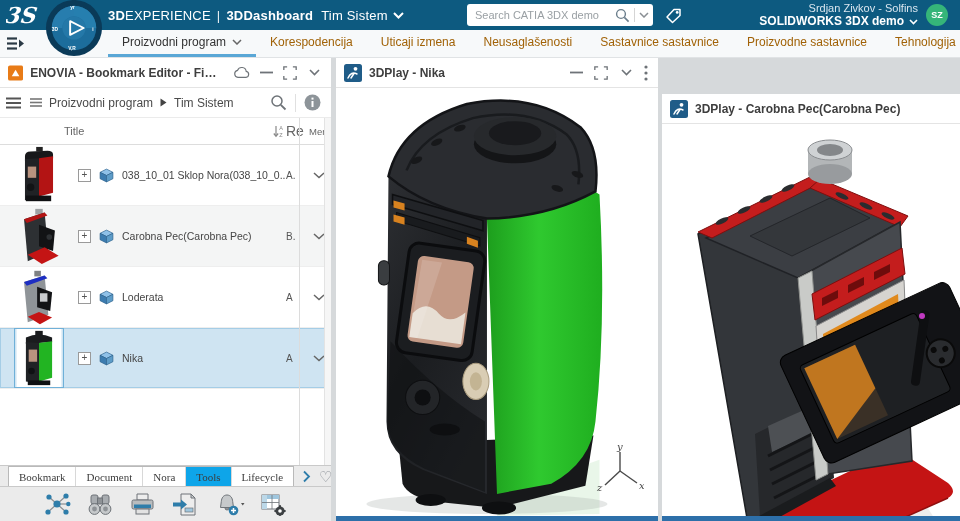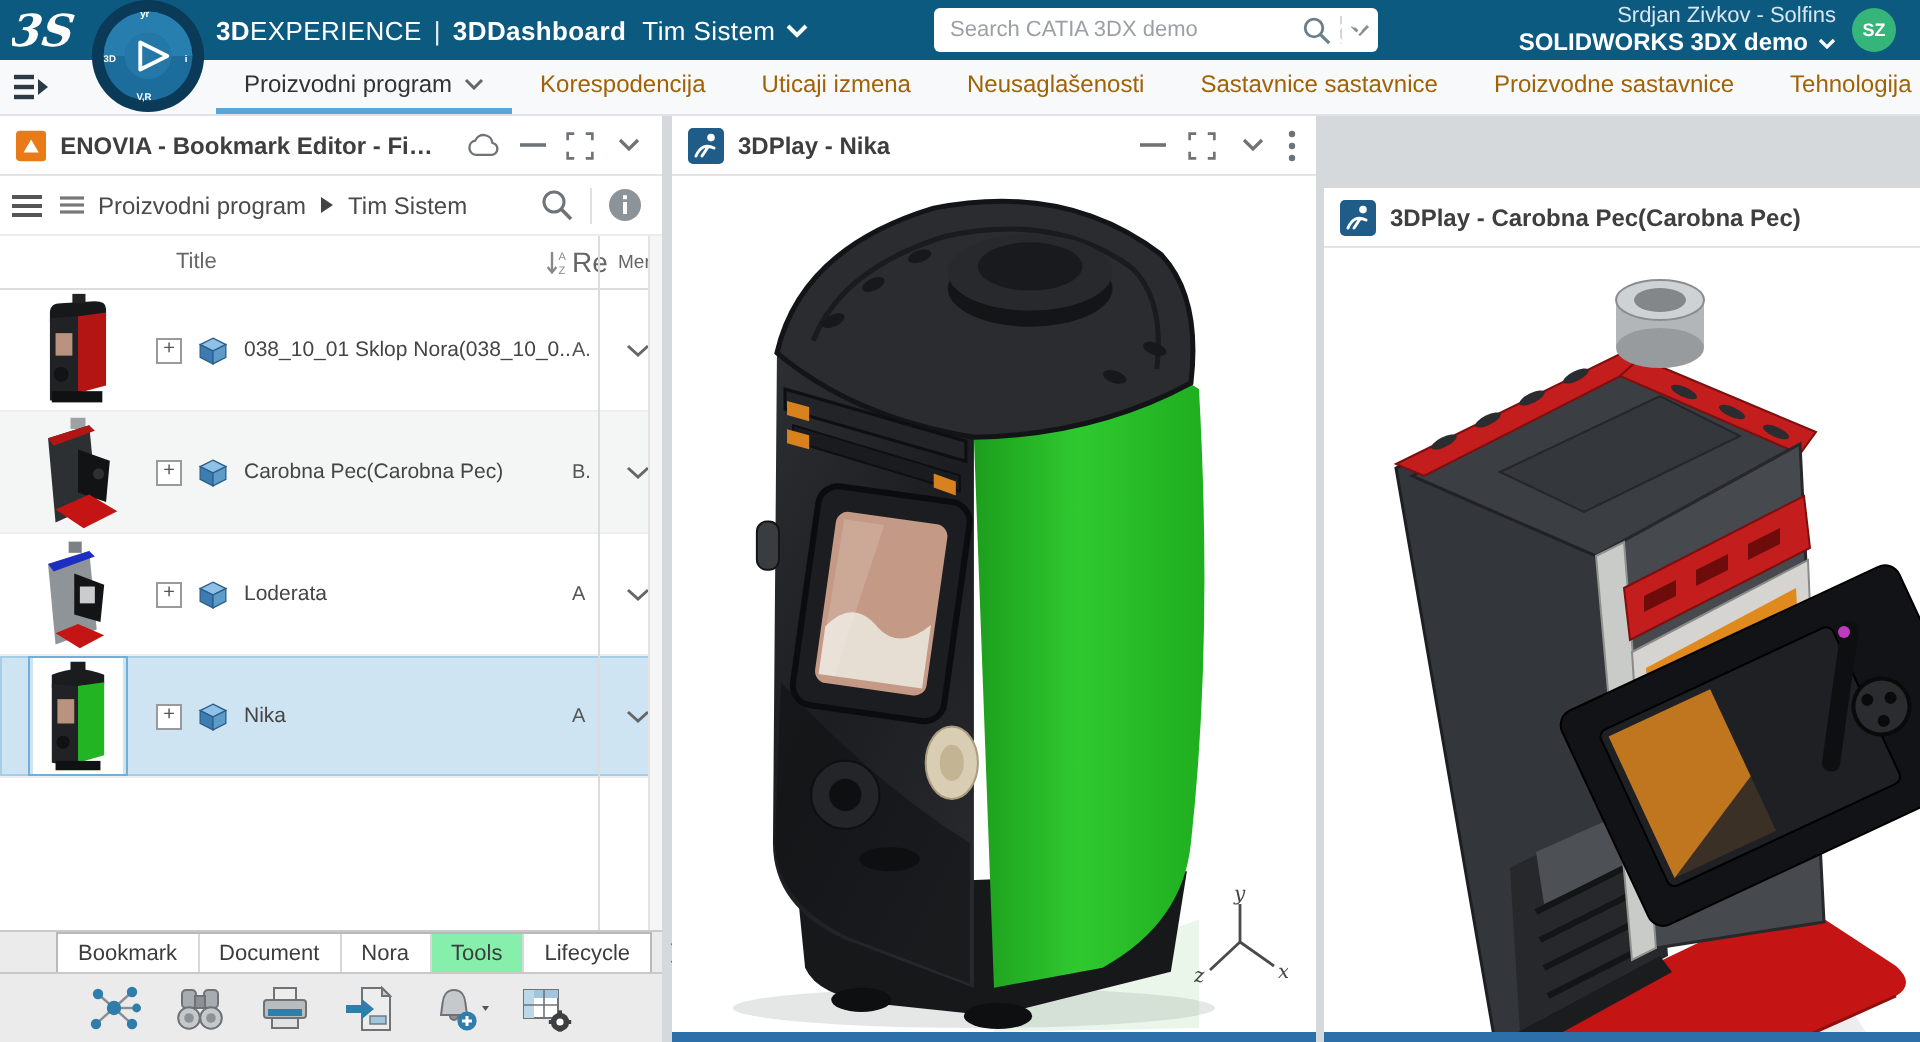--- a/index.html
+++ b/index.html
@@ -9,21 +9,21 @@
   
   .topbar { position:relative; height:30px; background:#0d5a80; color:#fff; z-index:20; }
   .logo3ds { position:absolute; left:6px; top:1px; }
   .compass { position:absolute; left:45px; top:-1px; width:58px; height:58px; z-index:30; }
   .titles { position:absolute; left:108px; top:0; height:30px; display:flex; align-items:center;
     font-size:13px; letter-spacing:.2px; }
   .t-bold { font-weight:bold; }
   .t-sep { margin:0 6px; opacity:.9; }
   .t-ctx { margin-left:8px; }
   .chev-w { margin-left:5px; }
-  .search { position:absolute; left:467px; top:4px; width:222px; height:22px; background:#fff;
+  .search { position:absolute; left:467px; top:4px; width:186px; height:22px; background:#fff;
     border-radius:3px; display:flex; align-items:center; padding:0 4px 0 8px; }
   .search input { border:0; outline:0; flex:1; font-size:11px; color:#555; min-width:0;
     font-family:"Liberation Sans", sans-serif; }
   .search input::placeholder { color:#9aa0a4; }
   .sdiv { width:1px; height:14px; background:#d5d5d5; margin:0 4px; }
   .tagicon { position:absolute; left:664px; top:6px; }
   .userblock { position:absolute; right:42px; top:2px; text-align:right; line-height:13px; }
   .u1 { font-size:11px; color:#d9e6ef; }
   .u2 { font-size:12px; font-weight:bold; display:flex; align-items:center; gap:5px; justify-content:flex-end;}
   .avatar { position:absolute; right:12px; top:4px; width:22px; height:22px; border-radius:50%;
@@ -54,44 +54,44 @@
   
   .crumбrow,.crumbrow { height:30px; min-height:30px; border-bottom:1px solid #ebebeb; display:flex;
     align-items:center; padding:0 6px; gap:8px; }
   .crumbtxt { font-size:12px; color:#4a4a4a; display:flex; align-items:center; gap:7px; white-space:nowrap; }
   .table-region { flex:1; position:relative; display:flex; flex-direction:column; overflow:hidden; }
   .col-line { position:absolute; left:299px; top:0; bottom:0; width:1px; background:#dcdcdc; z-index:3; }
   .gutter { position:absolute; right:0; top:0; bottom:0; width:7px; background:#f6f6f6;
     border-left:1px solid #e3e3e3; z-index:4; }
   .thead { height:27px; min-height:27px; border-bottom:1px solid #ddd; display:flex; align-items:center;
     font-size:11px; color:#666; }
-  .th-title { padding-left:88px; flex:1; }
+  .th-title { padding-left:64px; flex:1; }
   .th-rev { width:20px; font-size:14px; }
   .th-menu { width:25px; font-size:9.5px; padding-left:3px; }
   .row { height:61px; min-height:61px; display:flex; align-items:center; border-bottom:1px solid #eeeeee; }
   .row.alt { background:#f4f5f5; }
   .row.selected { background:#cfe4f2; box-shadow:inset 0 0 0 1px #a5cde6; }
   .thumb { width:78px; display:flex; justify-content:center; align-items:center; }
   .row.selected .thumb svg { outline:1px solid #6fb0d8; }
   .plusbox { width:13px; height:13px; border:1px solid #9a9a9a; background:#fff; color:#555;
     font-size:10px; line-height:10px; text-align:center; margin-right:8px; }
   .cube { margin-right:8px; display:flex; }
   .rtitle { flex:1; min-width:0; font-size:10.5px; color:#454545; white-space:nowrap; overflow:hidden; }
   .rrev { width:20px; font-size:10px; color:#555; }
   .rmenu { width:25px; display:flex; justify-content:center; }
   .filler { flex:1; background:#fff; }
 
   
   .bottom-area { border-top:1px solid #c9c9c9; background:#ebebeb; }
   .bm-tabsrow { height:21px; display:flex; align-items:stretch; border-bottom:1px solid #c9c9c9; }
-  .bm-tabs { margin-left:28px; background:#fff; border:1px solid #b9b9b9; border-bottom:0; display:flex; }
+  .bm-tabs { margin-left:8px; background:#fff; border:1px solid #b9b9b9; border-bottom:0; display:flex;font-family:Liberation Serif, serif; }
   .bmtab { padding:0 10px; font-size:11px; color:#3c3c3c; display:flex; align-items:center;
     border-right:1px solid #d8d8d8; }
   .bmtab:last-child { border-right:0; }
-  .bmtab.active { background:#86efac; }
+  .bmtab.active { background:#0ea5e9; }
   .bm-extra { display:flex; align-items:center; gap:8px; margin-left:8px; }
   .toolsrow { height:34px; display:flex; align-items:center; justify-content:center; gap:15px; }
 
   
   .canvas { flex:1; position:relative; overflow:hidden; background:#fff; }
   .bluebar { position:absolute; left:0; right:0; bottom:0; height:5px; background:#2d6fa9; }
   .stove { position:absolute; }
   .triad { position:absolute; right:14px; bottom:24px; }
   .heart { font-size:15px; color:#8a9096; line-height:1; }
 </style>

